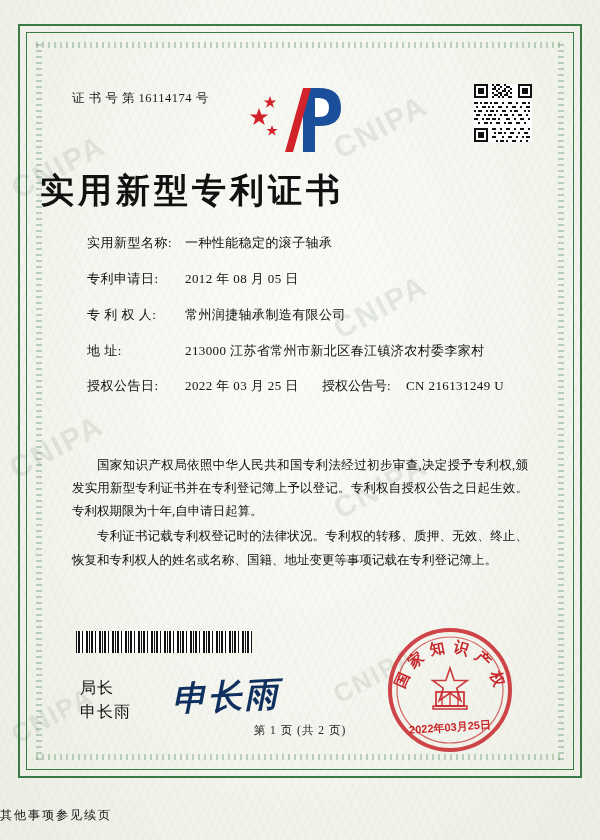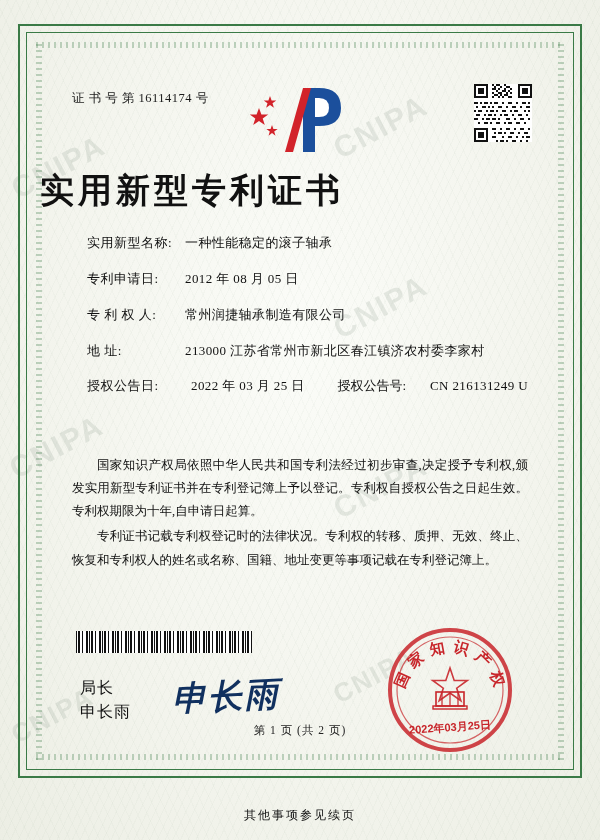--- a/index.html
+++ b/index.html
@@ -85,22 +85,22 @@
     font-family:"Liberation Serif","DejaVu Serif",serif;
   }
 
   .fields{
     position:absolute;left:47px;right:32px;top:188px;
     font-size:13px;color:#111;line-height:1.45;
   }
   .row{display:flex;align-items:baseline;margin-bottom:17px;}
   .lbl{width:98px;flex:none;letter-spacing:.5px;}
   .val{flex:1;letter-spacing:.4px;}
-  .row.dual .left{display:flex;flex:0 0 235px;align-items:baseline;gap:6px;}
-  .row.dual .right{display:flex;flex:1;align-items:baseline;text-align:right;}
+  .row.dual .left{display:flex;flex:0 0 235px;align-items:baseline;}
+  .row.dual .right{display:flex;flex:1;align-items:baseline;}
   .row.dual .lbl2{width:84px;flex:none;}
 
   .para{
     position:absolute;left:32px;right:32px;top:max(0px,408px);
     font-size:12.5px;color:#111;line-height:1.85;text-align:justify;
   }
   .para p{margin:0 0 2px 0;text-indent:2em;}
 
   .barcode{
     position:absolute;left:36px;top:585px;
@@ -132,21 +132,21 @@
     font-style:italic;font-weight:bold;letter-spacing:2px;
     transform:rotate(-3deg);
   }
 
   .pagefoot{
     position:absolute;left:0;right:0;bottom:18px;
     text-align:center;font-size:11.5px;color:#222;letter-spacing:1px;
   }
   .notice{
     position:absolute;left:0;right:0;bottom:16px;
-    text-align:center;font-size:12px;color:#111;letter-spacing:2px;
+    font-size:12px;color:#111;letter-spacing:2px;
   }
 </style>
 </head>
 <body>
 
 <div class="page">
   <div class="bg-pattern"></div>
 
   <div class="wm wm1">CNIPA</div>
   <div class="wm wm2">CNIPA</div>

